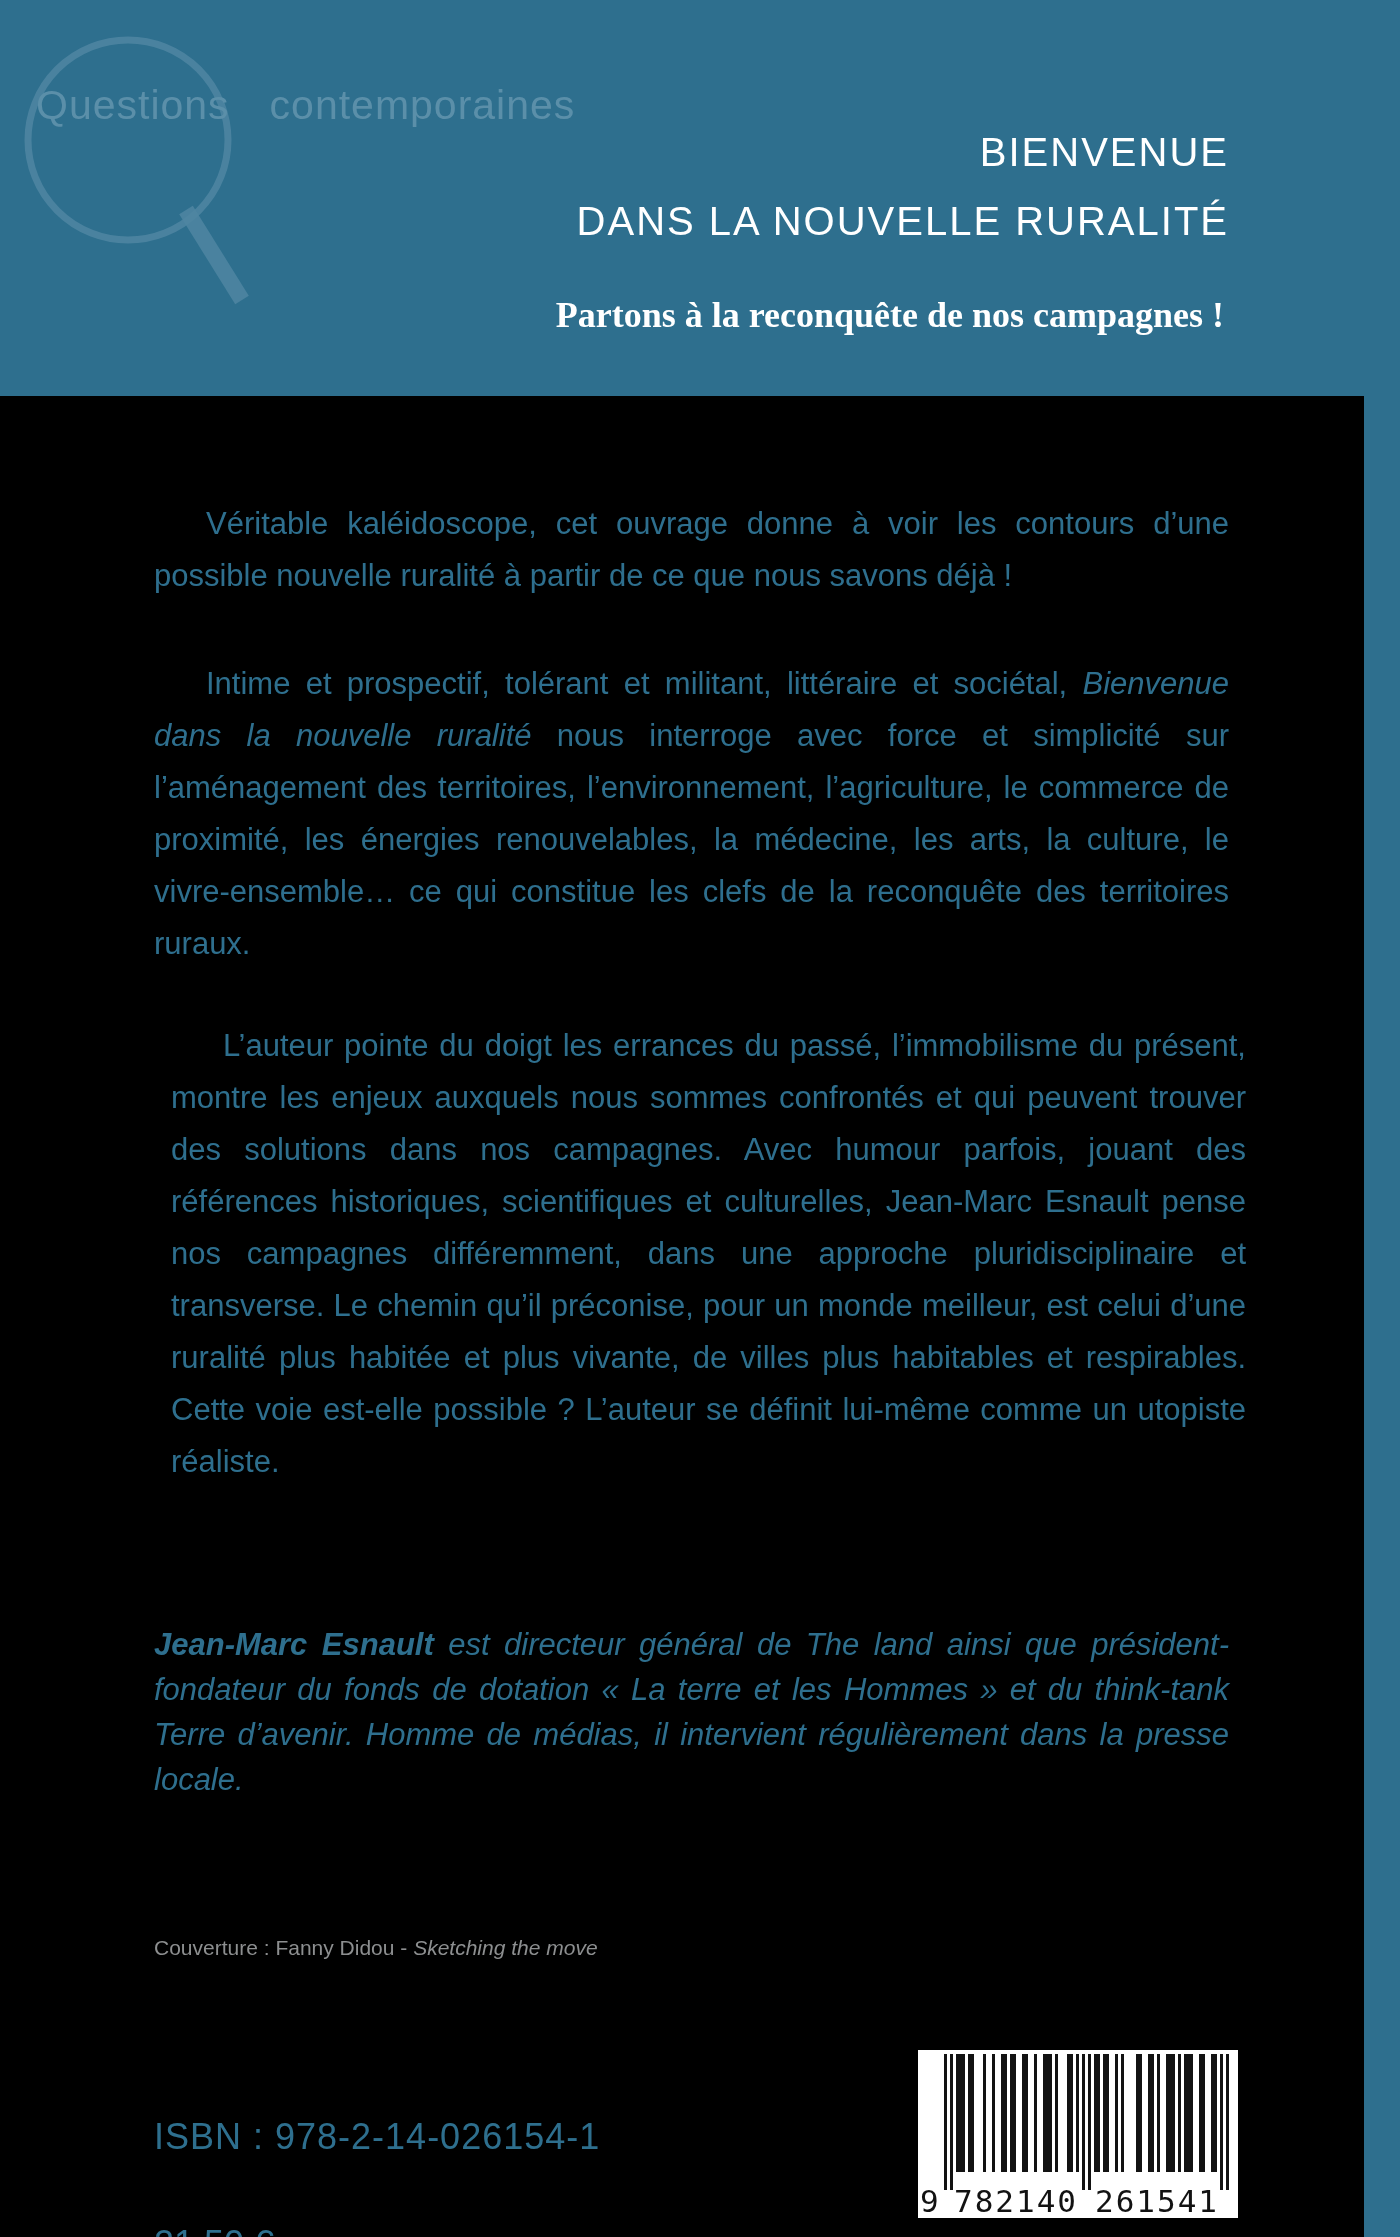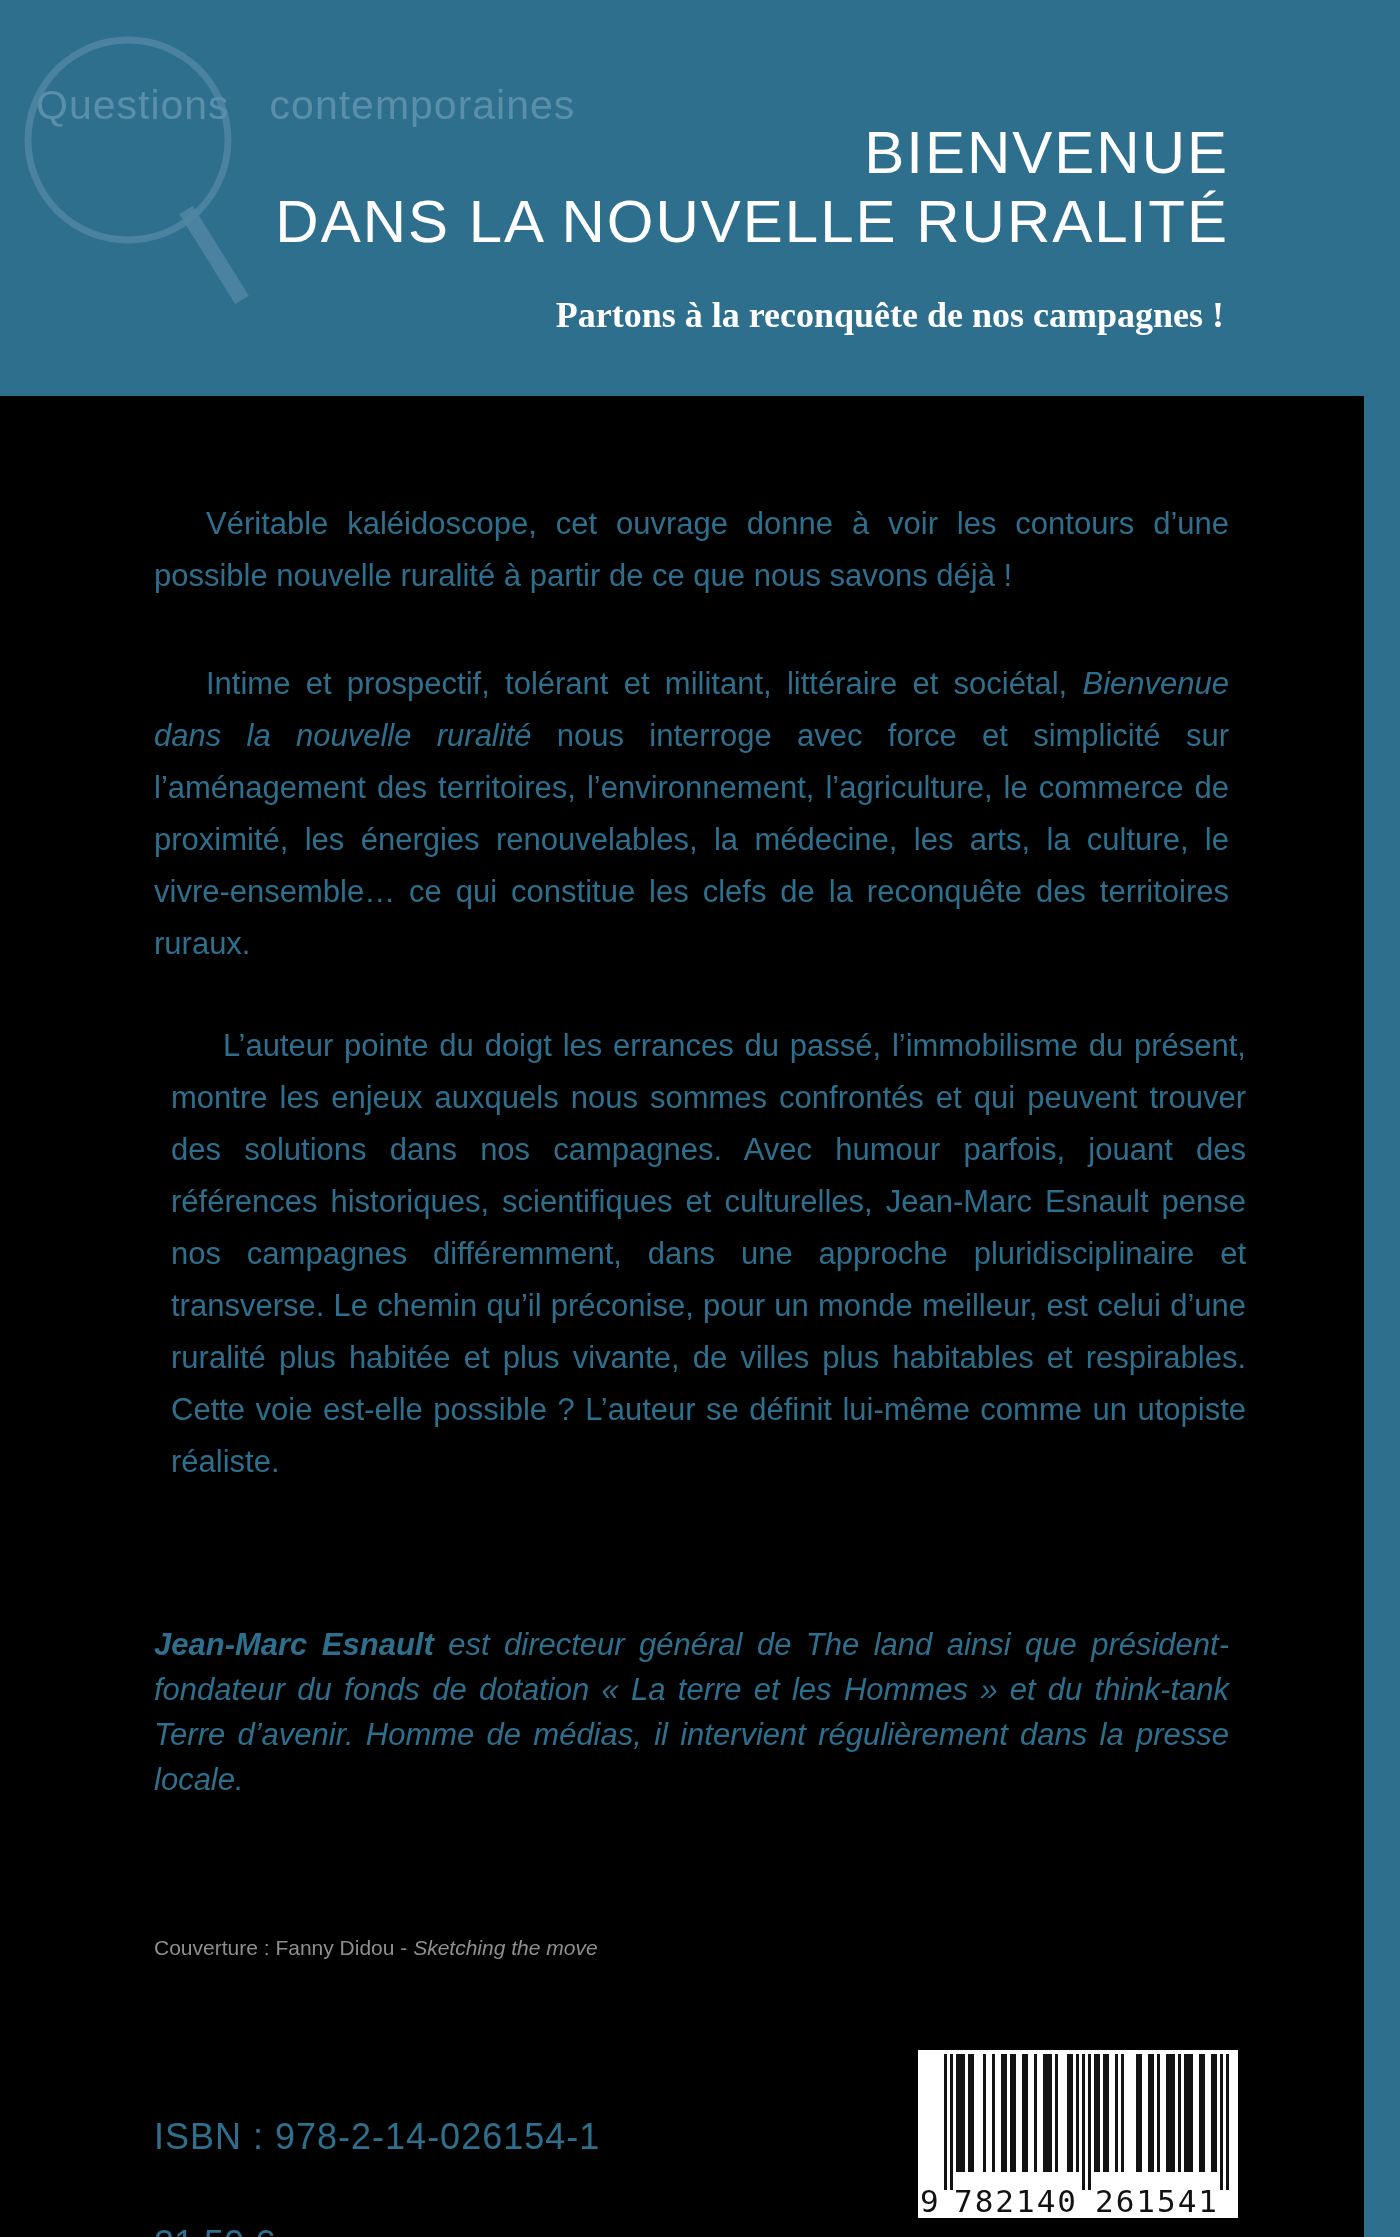--- a/index.html
+++ b/index.html
@@ -19,21 +19,21 @@
   }
   .q-svg { position:absolute; left:10px; top:12px; }
   .logo-text {
     position:absolute; left:36px; top:82px;
     display:flex; gap:40px;
     font-size:41px; color:#5b8fa9; letter-spacing:1px;
   }
   .title {
     position:absolute; right:171px; top:118px;
     text-align:right; color:#ffffff;
-    font-size:60px; line-height:69px; letter-spacing:2px;
+    font-size:40px; line-height:69px; letter-spacing:2px;
     font-weight:400; white-space:nowrap;
   }
   .subtitle {
     position:absolute; right:176px; top:294px;
     text-align:right; color:#ffffff;
     font-family:"Liberation Serif", serif;
     font-weight:bold; font-size:36px; white-space:nowrap;
   }
   .para, .bio, .credit, .isbn, .price {
     position:absolute; left:154px; width:1075px;

